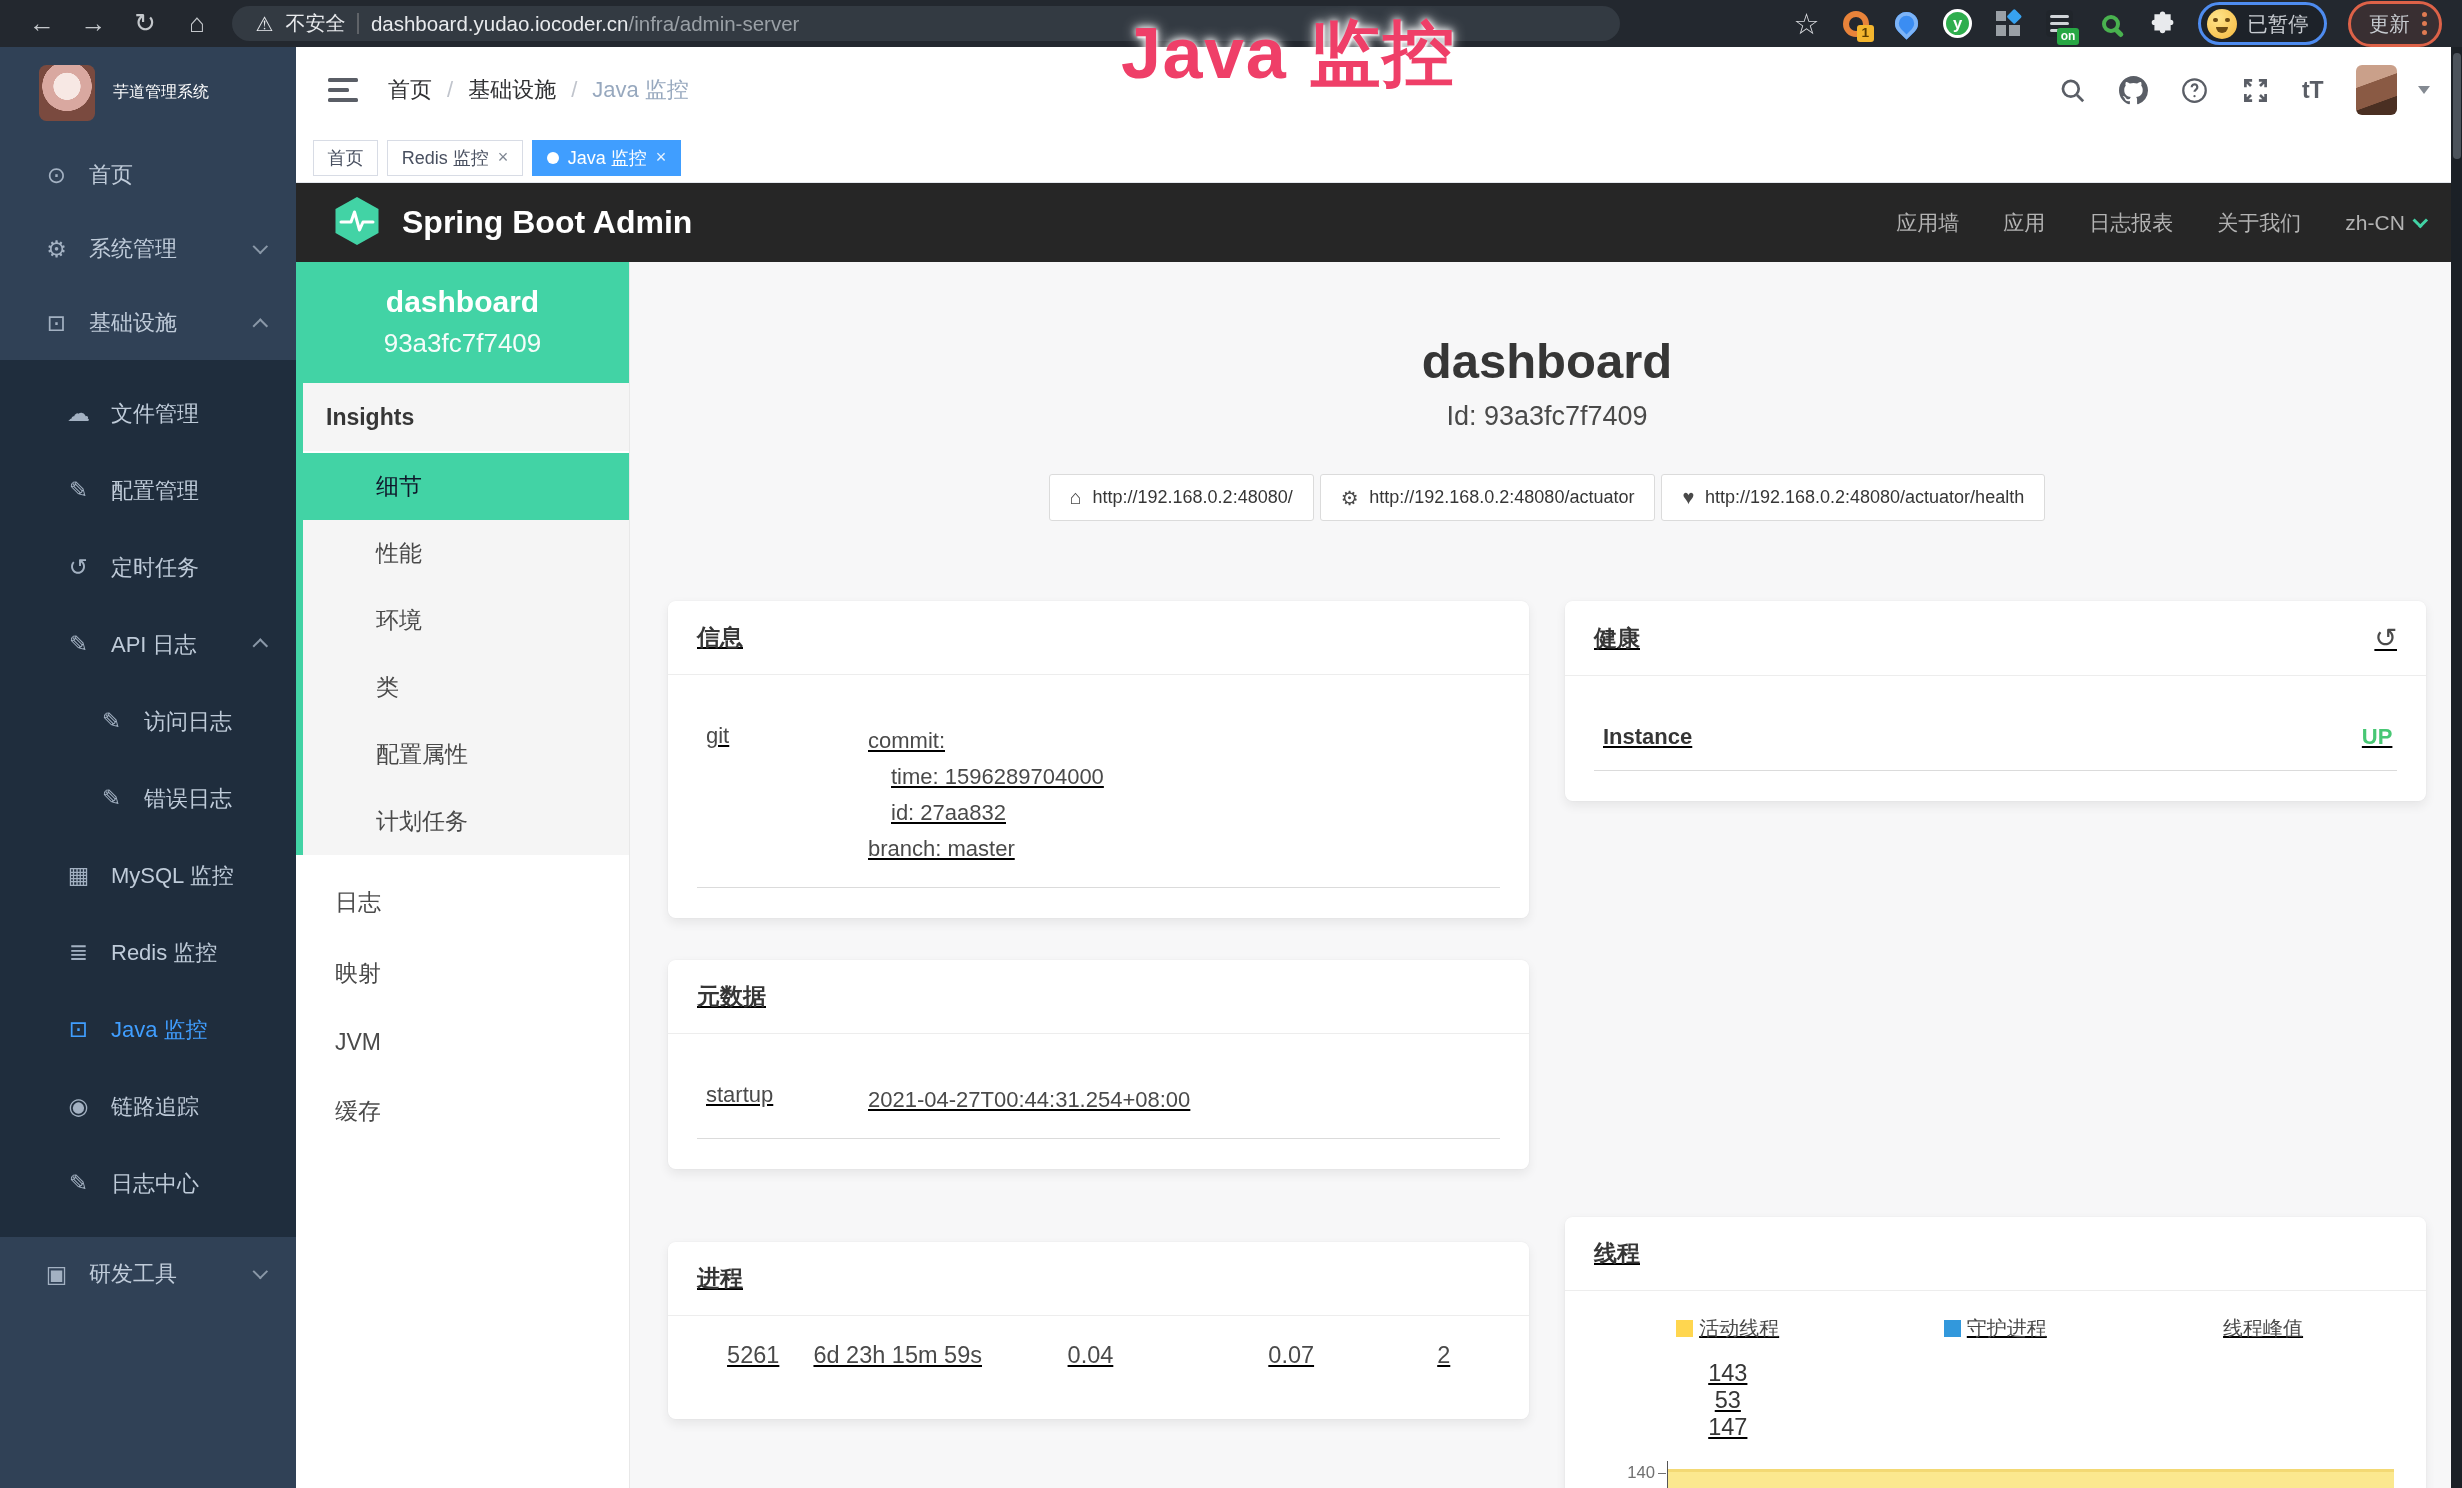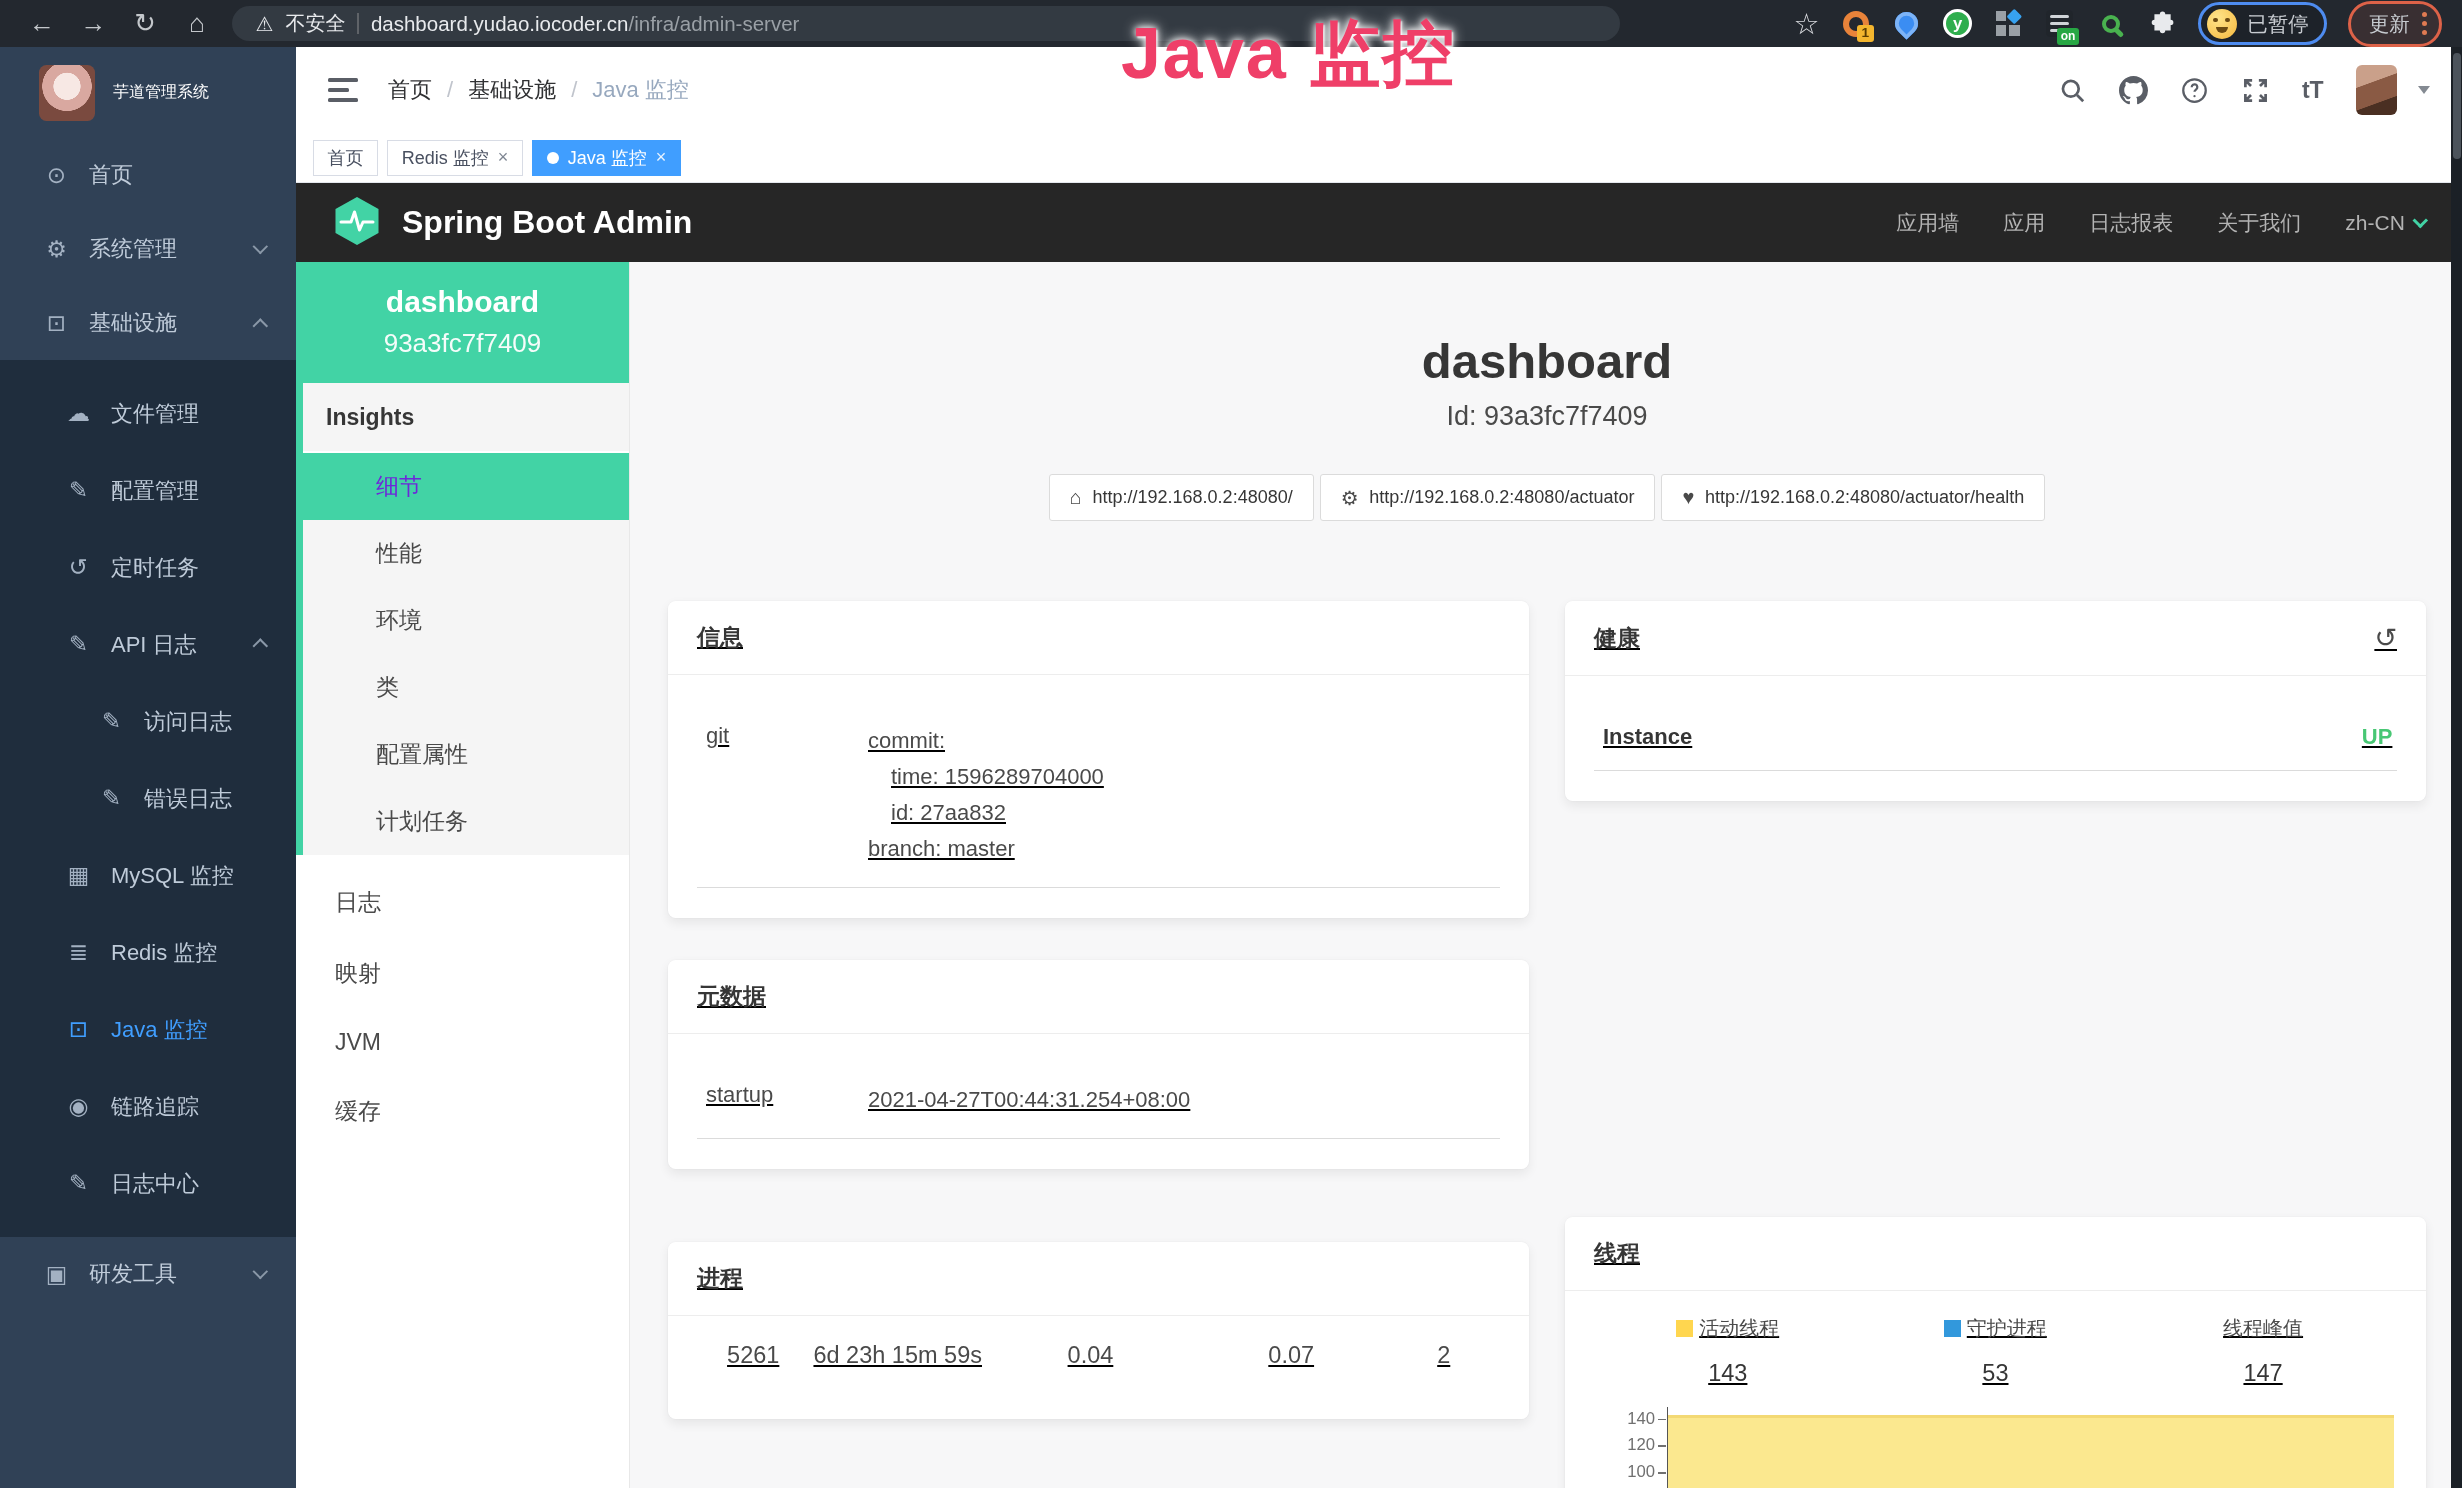--- a/index.html
+++ b/index.html
@@ -96,21 +96,21 @@
 
   
   .sba-body { flex:1; display:flex; background:#f7f7f8; min-height:0; overflow:hidden; }
   .sba-side { width:334px; background:#fff; border-right:1.5px solid #e8e8e8; flex-shrink:0; font-size:23px; }
   .inst-head { background:#42d3a5; color:#fff; text-align:center; padding:23px 7.6px 24px; }
   .inst-name { font-size:30px; font-weight:700; }
   .inst-id { font-size:26px; margin-top:9px; opacity:.95; }
   .side-group { background:#f5f5f5; border-left:7.6px solid #42d3a5; }
   .group-label { padding:21px 0 20px 23px; font-weight:700; color:#363636; border-bottom:2.3px solid #fff; }
   .g-item { padding:18px 0 18px 73px; color:#4a4a4a; }
-  .g-item.active { background:#42d3a5; color:#6d28d9; }
+  .g-item.active { background:#42d3a5; color:#0f172a; }
   .plain-items { margin-top:12px; }
   .p-item { padding:20px 0 20px 39px; color:#4a4a4a; }
 
   .sba-content { flex:1; overflow:hidden; padding:0 36px 0 38px; }
   .page-head { text-align:center; margin-top:71px; }
   .page-title { font-size:49px; font-weight:600; color:#363636; }
   .page-sub { font-size:27px; color:#4a4a4a; margin-top:12px; }
   .links-row { display:flex; justify-content:center; gap:6px; margin-top:42px; }
   .link-btn { display:flex; align-items:center; gap:10.6px; border:1.5px solid #dbdbdb; background:#fff; border-radius:3px; padding:10.6px 20px; font-size:18px; color:#363636; }
   .link-ic { color:#4a4a4a; font-size:20px; }
@@ -134,21 +134,21 @@
   .proc-row { display:flex; text-align:center; }
   .proc-row .c1 { width:14%; } .proc-row .c2 { width:22%; } .proc-row .c3 { width:26%; } .proc-row .c4 { width:24%; } .proc-row .c5 { width:14%; }
   .proc-head { font-size:19px; color:#555; padding-top:16.7px; }
   .proc-vals { font-size:23.5px; color:#4a4a4a; margin-top:18px; padding-bottom:20px; }
 
   .legend-row { display:flex; margin-top:18px; }
   .legend-cell { width:33.33%; display:flex; justify-content:center; align-items:center; gap:6px; font-size:20px; color:#4a4a4a; }
   .sq { width:16.7px; height:16.7px; display:inline-block; }
   .sq-yellow { background:#ffd64f; }
   .sq-blue { background:#3298dc; }
-  .vals-row { display:flex; margin-top:18px; }
+  .vals-row { display:flex; margin-top:18px;flex-direction:column; }
   .vals-row .vc { width:33.33%; text-align:center; font-size:23.5px; color:#363636; }
   .chart { display:flex; margin-top:20px; height:99px; }
   .yaxis { width:73px; position:relative; font-size:16.7px; color:#707070; flex-shrink:0; }
   .ytick { position:absolute; right:12px; }
   .ytick::after { content:""; position:absolute; right:-10.6px; top:10px; width:7.6px; height:1.5px; background:#707070; }
   .yt1 { top:1.5px; } .yt2 { top:28px; } .yt3 { top:55px; }
   .plot { flex:1; position:relative; border-left:1.5px solid #555; }
   .area { position:absolute; left:0; right:3px; top:7.6px; bottom:-15px; background:#fbe88f; border-top:3px solid #f3d974; }
 
   

